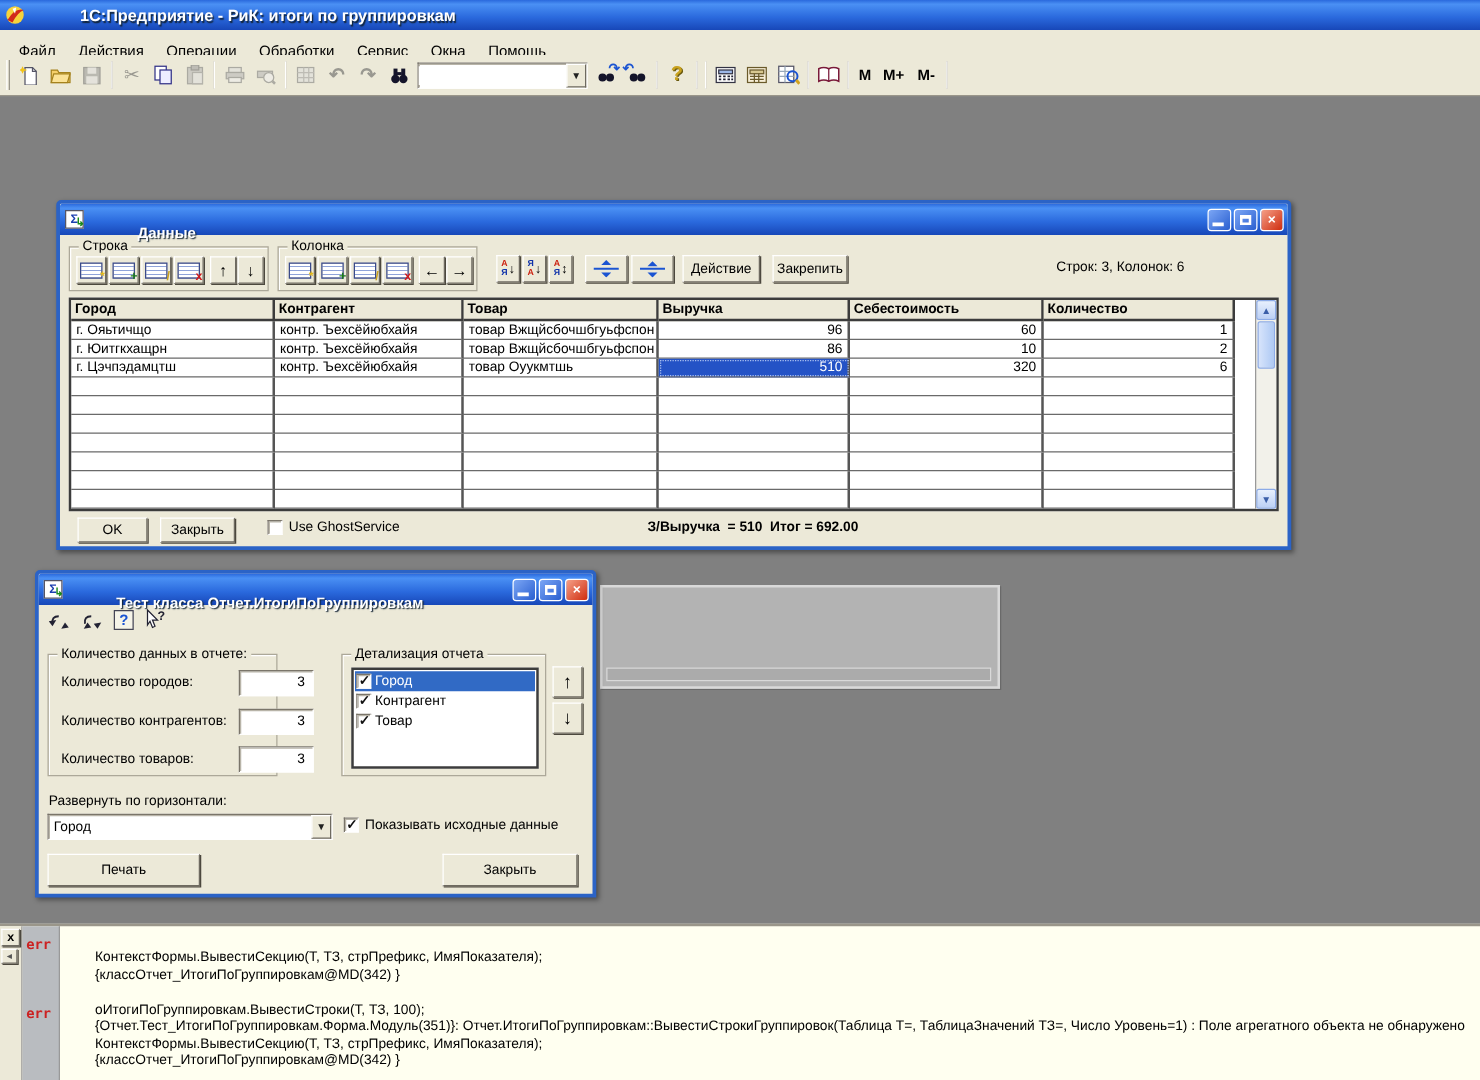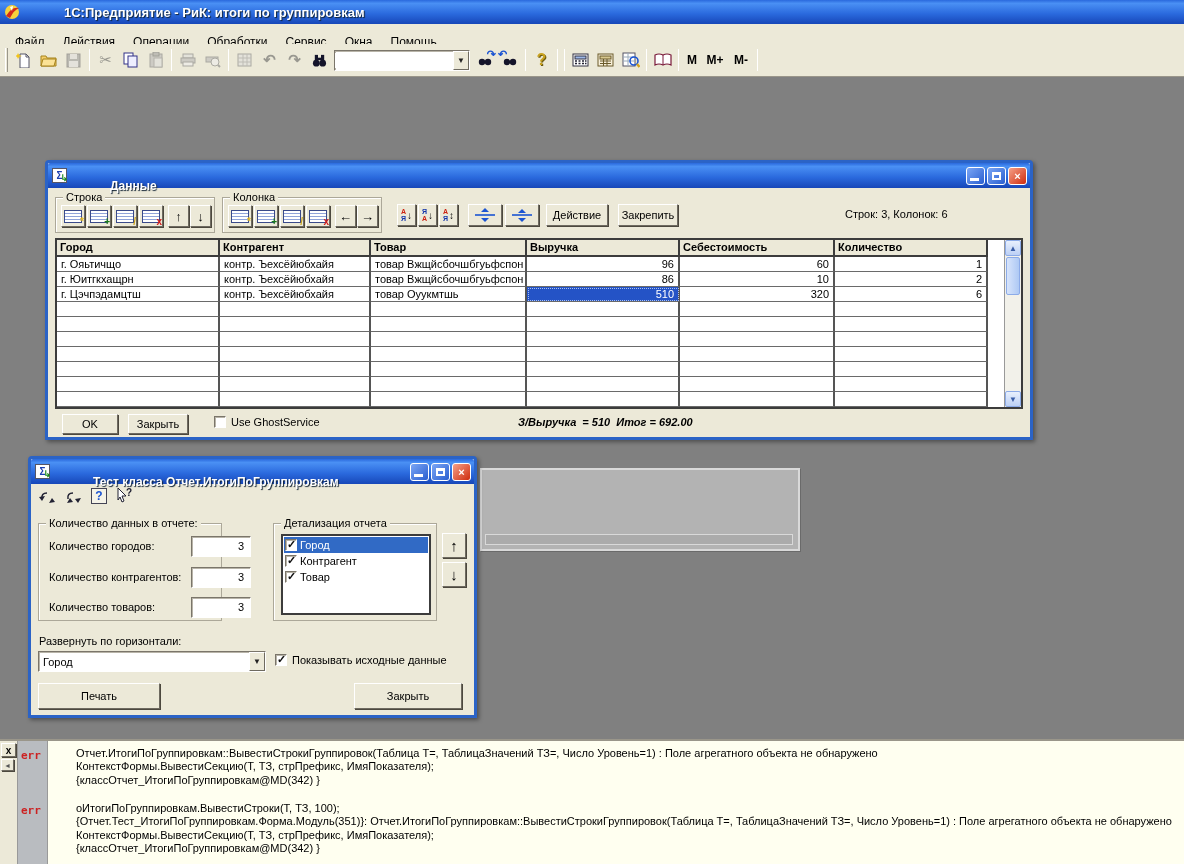--- a/index.html
+++ b/index.html
@@ -5,21 +5,21 @@
   * { margin:0; padding:0; box-sizing:border-box; }
   html,body { width:1184px; height:864px; overflow:hidden; }
   body { font-family:"Liberation Sans", sans-serif; font-size:11px; color:#000; }
   .screen { position:relative; width:1184px; height:864px; background:#808080; }
   .abs { position:absolute; }
 
   
   .tgrad { background:linear-gradient(180deg,#2a69dd 0%,#4a90f4 14%,#2a69dd 58%,#1747b8 100%);gap:38px; }
   .titlebar-main { left:0; top:0; width:1184px; height:24px; display:flex; align-items:center; padding-left:4px; }
   .title-text { color:#fff; font-weight:bold; font-size:13px; margin-left:5px; text-shadow:1px 1px 1px #123; white-space:nowrap; }
-  .menubar { left:0; top:24px; width:1184px; height:36px; background:#ece9d8; display:flex; align-items:center; padding-left:6px; border-bottom:1px solid #0c4a6e; }
+  .menubar { left:0; top:24px; width:1184px; height:36px; background:#ece9d8; display:flex; align-items:center; padding-left:6px; border-bottom:3px solid #0c4a6e; }
   .menu-item { padding:2px 9px; font-size:12px; cursor:default; }
   .toolbar { left:0; top:44px; width:1184px; height:33px; background:#ece9d8; display:flex; align-items:center; padding-left:4px; border-bottom:1px solid #9a968a; }
   .tbtn { width:25px; height:24px; display:flex; align-items:center; justify-content:center; position:relative; }
   .tsep { width:1px; height:22px; background:#9a968a; border-right:1px solid #fff; margin:0 3px; }
   .thandle { width:3px; height:24px; border-left:1px solid #fff; border-right:1px solid #9a968a; margin:0 3px 0 1px; }
   .mtxt { font-weight:bold; font-size:12px; }
   .dis { opacity:.55; filter:grayscale(1); }
 
   .workspace { left:0; top:77px; width:1184px; height:662px; background:#808080; }
 
@@ -83,21 +83,21 @@
   .logctrl { width:18px; background:#ece9d8; border-right:1px solid #999; flex:none; position:relative; }
   .err-tag { position:absolute; left:3px; font-family:"DejaVu Sans Mono", monospace; font-weight:bold; font-size:11px; color:#cc2222; }
   .logtext { position:relative; flex:1; }
   .logline { position:absolute; left:28px; white-space:nowrap; font-size:11px; }
 
   
   .progress-box { left:480px; top:468px; width:320px; height:83px; background:#b3b3b3; border:2px solid #d9d9d9; box-shadow:1px 1px 0 #6a6a6a; }
   .progress-text { position:absolute; left:12px; top:22px; font-size:15px; font-weight:bold; color:#3a64b4; letter-spacing:.5px; }
   .progress-strip { position:absolute; left:3px; top:64px; width:308px; height:11px; border:1px solid #d9d9d9; background:#ababab; }
 
-  .bold { font-weight:bold;font-style:italic; }
+  .bold { font-weight:bold; }
   .pre { white-space:pre; }
   svg { display:block; }
 </style>
 </head>
 <body>
 
 <div class="screen">
 
   <div class="abs titlebar-main tgrad">
     <span>
@@ -590,21 +590,20 @@
   <div class="abs logpanel">
     <div class="logctrl">
       <span class="abs icbtn" style="left:1px;top:2px;width:15px;height:14px;font-weight:bold;font-size:10px;">x</span>
       <span class="abs icbtn" style="left:1px;top:18px;width:13px;height:12px;font-size:7px;color:#555;">◄</span>
     </div>
     <div class="loggutter">
       <span class="err-tag" style="top:8px;">err</span>
       <span class="err-tag" style="top:63px;">err</span>
     </div>
     <div class="logtext">
-      <span class="logline" style="top:6px;">Отчет.ИтогиПоГруппировкам::ВывестиСтрокиГруппировок(Таблица Т=, ТаблицаЗначений ТЗ=, Число Уровень=1) : Поле агрегатного объекта не обнаружено</span>
       <span class="logline" style="top:19px;">КонтекстФормы.ВывестиСекцию(Т, ТЗ, стрПрефикс, ИмяПоказателя);</span>
       <span class="logline" style="top:33px;">{классОтчет_ИтогиПоГруппировкам@MD(342) }</span>
       <span class="logline" style="top:61px;">оИтогиПоГруппировкам.ВывестиСтроки(Т, ТЗ, 100);</span>
       <span class="logline" style="top:74px;">{Отчет.Тест_ИтогиПоГруппировкам.Форма.Модуль(351)}: Отчет.ИтогиПоГруппировкам::ВывестиСтрокиГруппировок(Таблица Т=, ТаблицаЗначений ТЗ=, Число Уровень=1) : Поле агрегатного объекта не обнаружено</span>
       <span class="logline" style="top:88px;">КонтекстФормы.ВывестиСекцию(Т, ТЗ, стрПрефикс, ИмяПоказателя);</span>
       <span class="logline" style="top:101px;">{классОтчет_ИтогиПоГруппировкам@MD(342) }</span>
     </div>
   </div>
 
 </div>

